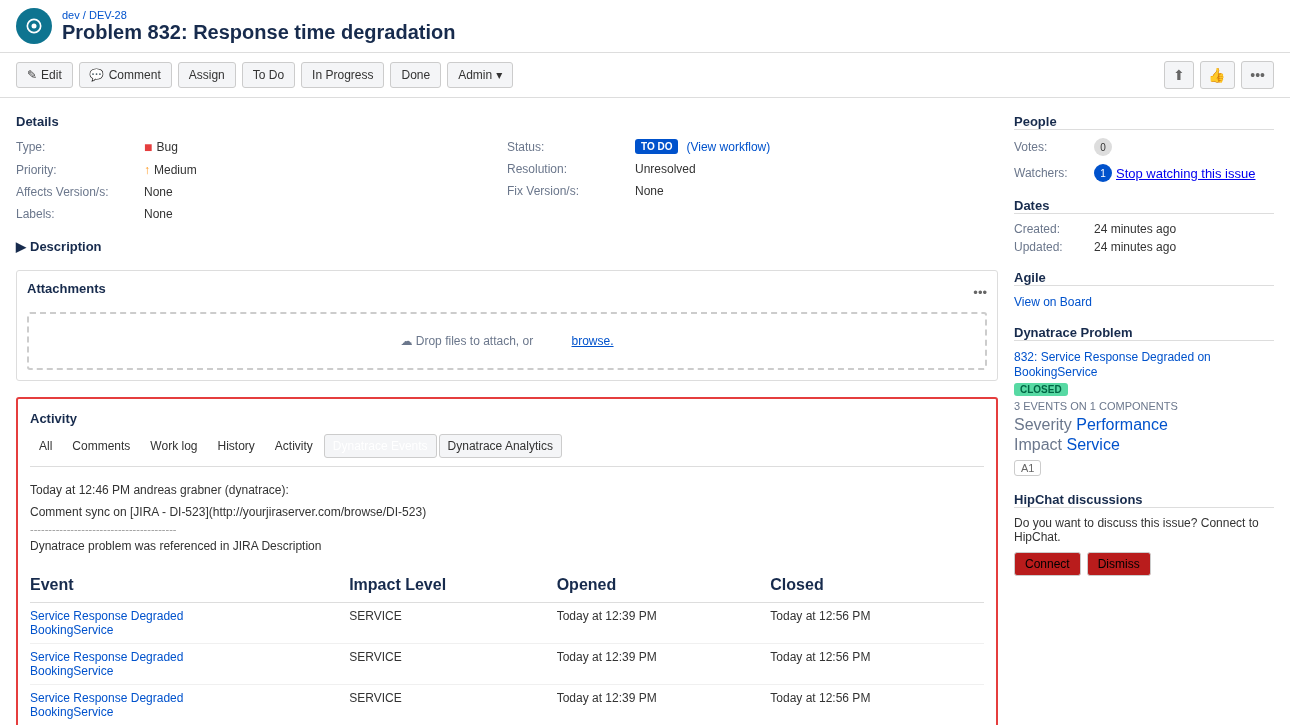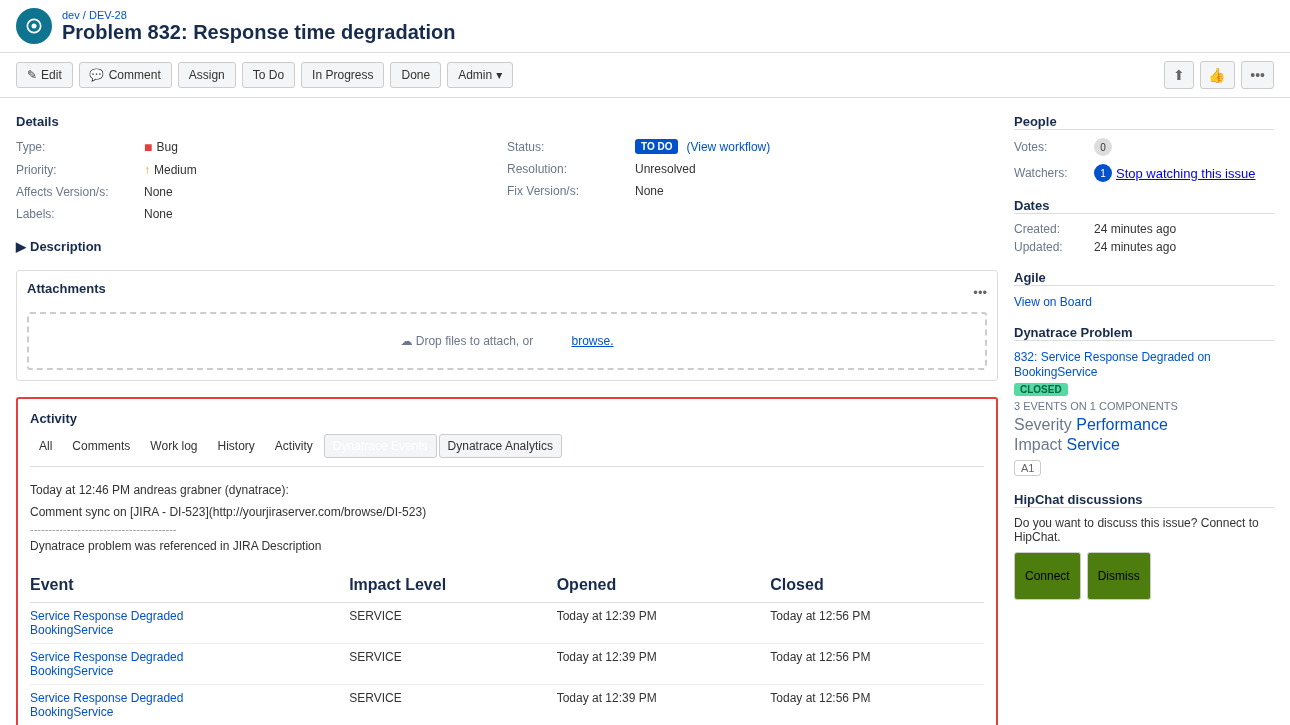--- a/index.html
+++ b/index.html
@@ -80,21 +80,21 @@
     .problem-link { color: #0052cc; font-size: 12px; text-decoration: none; }
     .closed-badge { display: inline-block; background: #57d9a3; color: #006644; font-size: 10px; font-weight: bold; padding: 1px 6px; border-radius: 3px; margin-top: 4px; margin-bottom: 4px; }
     .problem-meta { font-size: 11px; color: #6b778c; margin-bottom: 4px; }
     .problem-detail { font-size: 16px; margin-bottom: 2px; }
     .problem-detail span { color: #0052cc; }
     .tag { display: inline-block; border: 1px solid #ccc; border-radius: 3px; padding: 1px 6px; font-size: 11px; color: #666; margin-top: 4px; }
     
     .hipchat-section { }
     .hipchat-text { font-size: 12px; color: #333; margin-bottom: 8px; }
     .hipchat-btns { display: flex; gap: 6px; }
-    .btn-small { padding: 16px 10px; border: 1px solid #ccc; border-radius: 3px; font-size: 12px; cursor: pointer; background: #4d7c0f; }
+    .btn-small { padding: 4px 10px; border: 1px solid #ccc; border-radius: 3px; font-size: 12px; cursor: pointer; background: #b91c1c; }
   </style>
 </head>
 <body>
 
 <div class="top-bar">
   <div class="logo">
     <svg viewBox="0 0 24 24" fill="none" stroke="white" stroke-width="2">
       <circle cx="12" cy="12" r="8"></circle>
       <circle cx="12" cy="12" r="3" fill="white" stroke="none"></circle>
     </svg>

